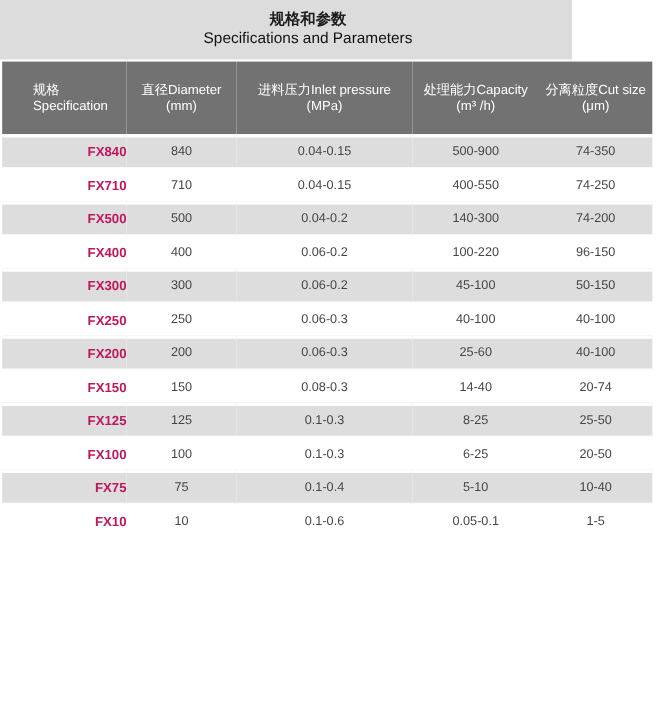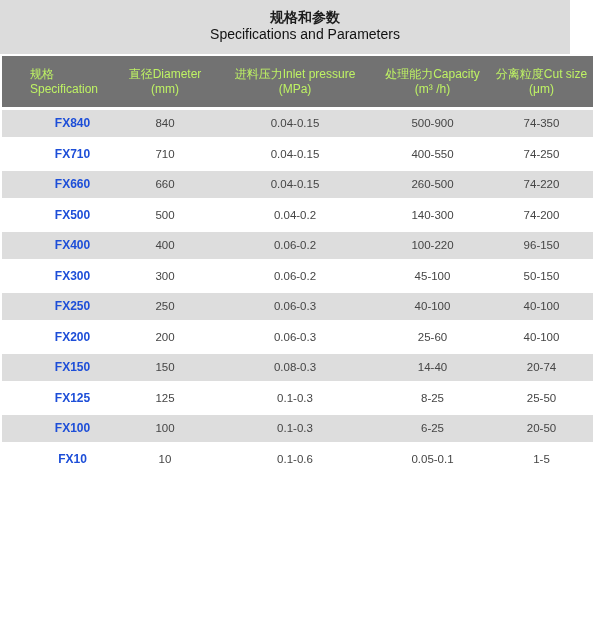--- a/index.html
+++ b/index.html
@@ -4,21 +4,21 @@
 <style>
   html, body {
     margin: 0;
     padding: 0;
     width: 600px;
     height: 637px;
     background: #ffffff;
     font-family: "Liberation Sans", sans-serif;
   }
   .title-band {
-    width: 570px;
+    width: 520px;
     height: 54px;
     background: #dcdcdc;
     box-sizing: border-box;
     padding-top: 9px;
     text-align: center;
     padding-left: 40px;
   }
   .title-zh {
     font-size: 14px;
     font-weight: bold;
@@ -38,25 +38,25 @@
     width: 591px;
     margin: 2px 0 0 2px;
   }
   col.c1 { width: 113px; }
   col.c2 { width: 100px; }
   col.c3 { width: 160px; }
   col.c4 { width: 115px; }
   col.c5 { width: 103px; }
   thead th {
     background: #727272;
-    color: #bef264;
+    color: #ffffff;
     font-weight: normal;
     font-size: 12px;
     line-height: 15px;
-    height: 51px;
+    height: 66px;
     box-sizing: border-box;
     vertical-align: middle;
     text-align: center;
     padding: 0;
   }
   thead th:first-child {
     text-align: left;
     padding-left: 28px;
   }
   tbody td {
@@ -68,25 +68,25 @@
     font-size: 11.5px;
     color: #454545;
     text-align: center;
     vertical-align: middle;
     background: #ffffff;
   }
   tbody tr:nth-child(odd) td {
     background: #dddddd;
   }
   tbody td:first-child {
-    text-align: center;
+    text-align: right;
     padding-left: 28px;
     font-weight: bold;
     font-size: 12px;
-    color: #1d4ed8;
+    color: #be185d;
   }
 </style>
 </head>
 <body>
 
 <div class="title-band">
   <div class="title-zh">规格和参数</div>
   <div class="title-en">Specifications and Parameters</div>
 </div>
 
@@ -131,27 +131,20 @@
         <td>74-350</td>
       </tr>
       <tr>
         <td>FX710</td>
         <td>710</td>
         <td>0.04-0.15</td>
         <td>400-550</td>
         <td>74-250</td>
       </tr>
       <tr>
-        <td>FX660</td>
-        <td>660</td>
-        <td>0.04-0.15</td>
-        <td>260-500</td>
-        <td>74-220</td>
-      </tr>
-      <tr>
         <td>FX500</td>
         <td>500</td>
         <td>0.04-0.2</td>
         <td>140-300</td>
         <td>74-200</td>
       </tr>
       <tr>
         <td>FX400</td>
         <td>400</td>
         <td>0.06-0.2</td>
@@ -194,20 +187,27 @@
         <td>25-50</td>
       </tr>
       <tr>
         <td>FX100</td>
         <td>100</td>
         <td>0.1-0.3</td>
         <td>6-25</td>
         <td>20-50</td>
       </tr>
       <tr>
+        <td>FX75</td>
+        <td>75</td>
+        <td>0.1-0.4</td>
+        <td>5-10</td>
+        <td>10-40</td>
+      </tr>
+      <tr>
         <td>FX10</td>
         <td>10</td>
         <td>0.1-0.6</td>
         <td>0.05-0.1</td>
         <td>1-5</td>
       </tr>
     </tbody>
 </table>
 
 </body></html>

